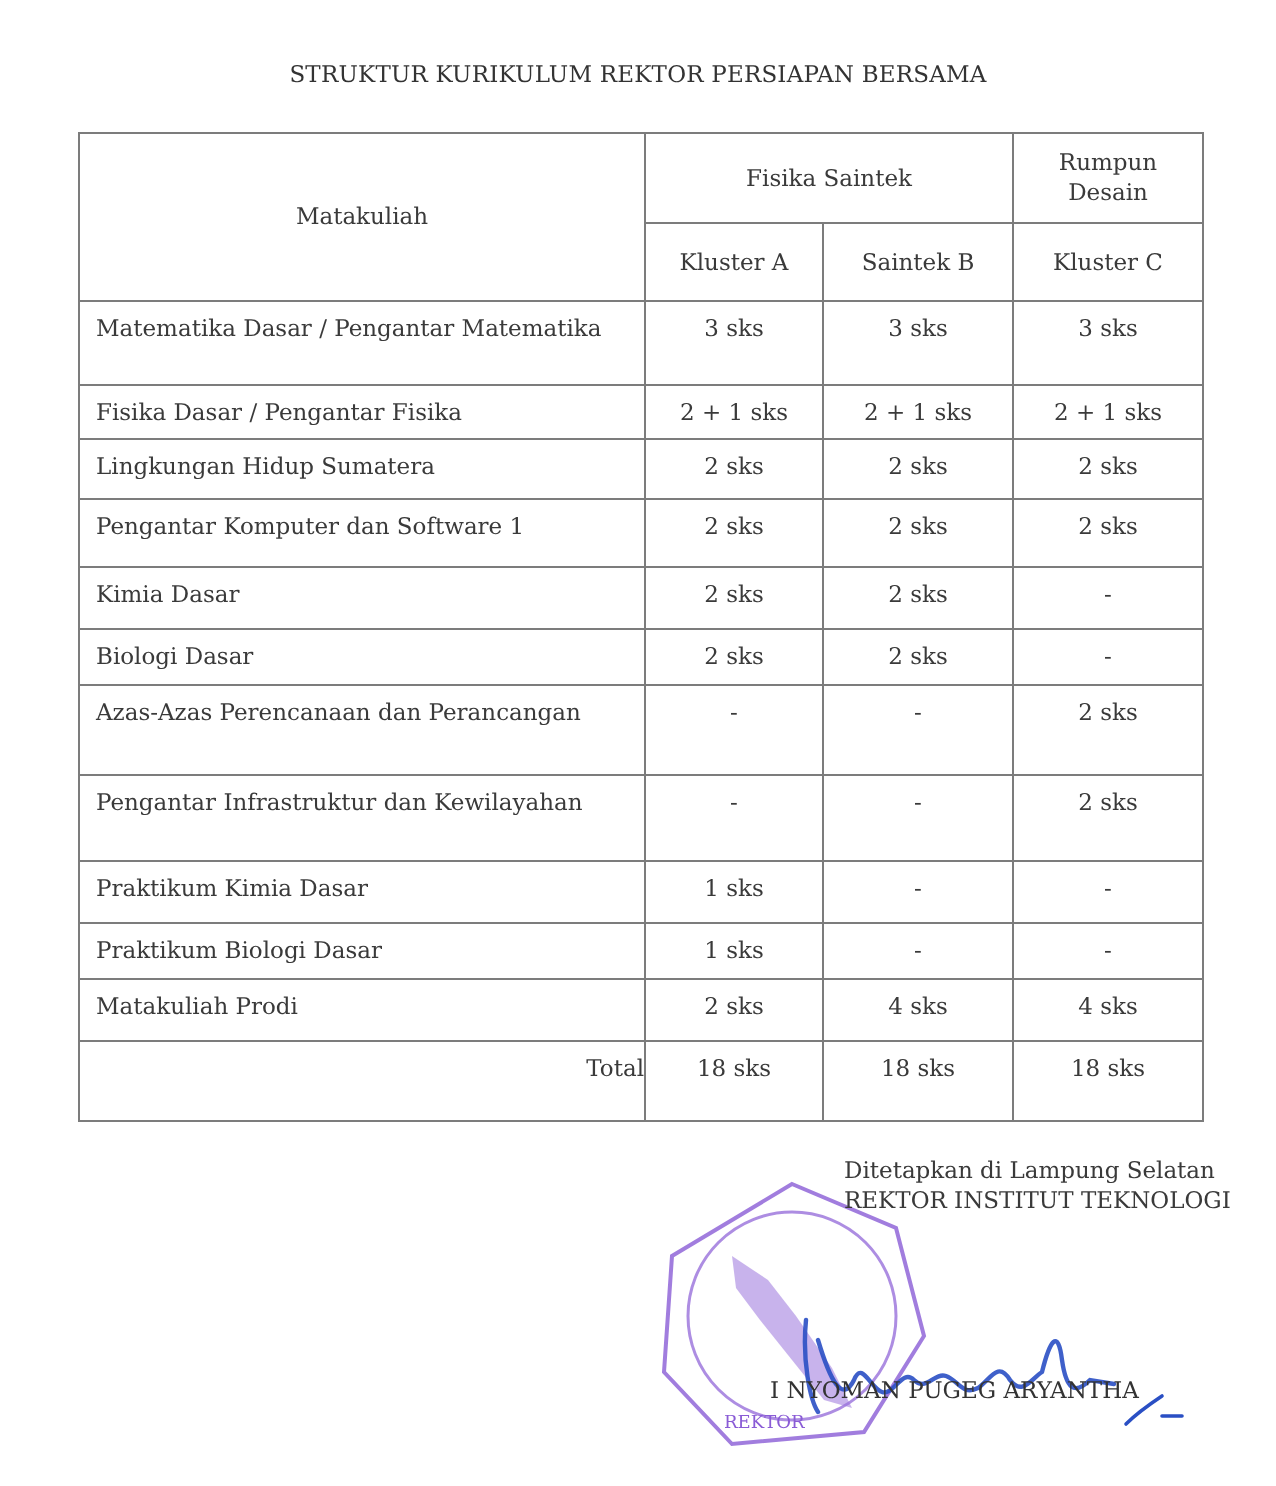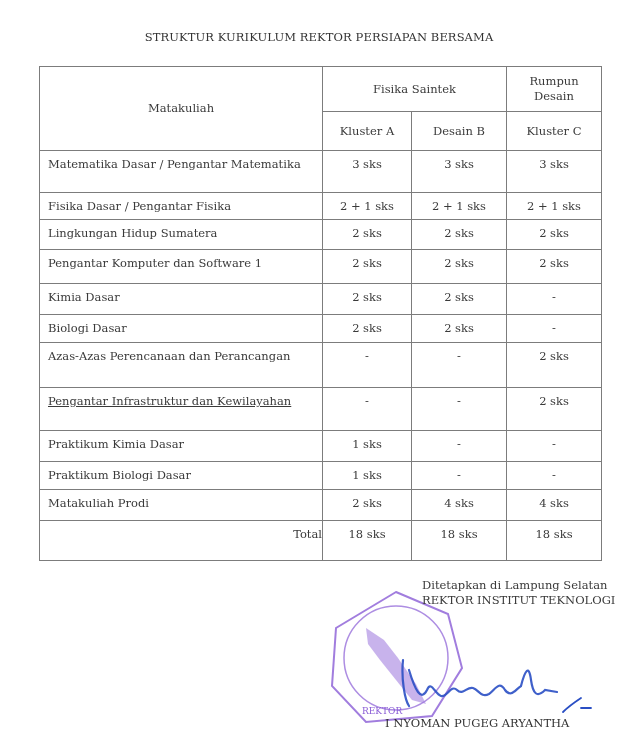--- a/index.html
+++ b/index.html
@@ -15,21 +15,21 @@
   table.curr col.c2 { width: 95px; }
   table.curr col.c3 { width: 95px; }
   .hdr { text-align: center; vertical-align: middle; line-height: 15px; }
   .name { text-align: left; vertical-align: top; padding: 5px 8px 0 8px !important; line-height: 17px; }
   .val { text-align: center; vertical-align: top; padding-top: 5px !important; line-height: 17px; }
   .total-label { text-align: right; vertical-align: top; padding-top: 5px !important; line-height: 17px; }
   .sign { position: absolute; left: 388px; top: 578px; font-size: 11.5px; line-height: 15px; color: #3a3a3a; }
   .sign div { white-space: nowrap; margin-left: 34px; }
   .stamp { position: absolute; left: 326px; top: 588px; width: 140px; height: 140px; }
   .signature { position: absolute; left: 395px; top: 650px; width: 200px; height: 70px; }
-  .name-line { position: absolute; left: 385px; top: 716px; font-size: 11.5px; color: #333; white-space: nowrap; }
+  .name-line { position: absolute; left: 385px; top: 688px; font-size: 11.5px; color: #333; white-space: nowrap; }
 </style>
 </head>
 <body>
 
 <div class="title">STRUKTUR KURIKULUM REKTOR PERSIAPAN BERSAMA</div>
 
 <table class="curr">
   <colgroup>
       <col class="c0">
       <col class="c1">
@@ -37,21 +37,21 @@
       <col class="c3">
     </colgroup>
   <tbody>
       <tr style="height:45px">
     <th class="hdr" rowspan="2">Matakuliah</th>
     <th class="hdr" colspan="2">Fisika Saintek</th>
     <th class="hdr"><span style="display:inline-block;width:60px">Rumpun Desain</span></th>
   </tr>
   <tr style="height:39px">
     <th class="hdr">Kluster A</th>
-    <th class="hdr">Desain B</th>
+    <th class="hdr">Saintek B</th>
     <th class="hdr">Kluster C</th>
   </tr>
   </tbody>
     <tbody id="rows"></tbody>
   <tbody>
       <tr style="height: 42px;">
         <td class="name" style="padding-right: 70px;">Matematika Dasar / Pengantar Matematika</td>
         <td class="val">3 sks</td>
         <td class="val">3 sks</td>
         <td class="val">3 sks</td>
@@ -86,21 +86,21 @@
         <td class="val">2 sks</td>
         <td class="val">-</td>
       </tr>
       <tr style="height: 45px;">
         <td class="name" style="padding-right: 70px;">Azas-Azas Perencanaan dan Perancangan</td>
         <td class="val">-</td>
         <td class="val">-</td>
         <td class="val">2 sks</td>
       </tr>
       <tr style="height: 43px;">
-        <td class="name" style="padding-right: 70px; text-decoration: underline;">Pengantar Infrastruktur dan Kewilayahan</td>
+        <td class="name" style="padding-right: 70px;">Pengantar Infrastruktur dan Kewilayahan</td>
         <td class="val">-</td>
         <td class="val">-</td>
         <td class="val">2 sks</td>
       </tr>
       <tr style="height: 31px;">
         <td class="name">Praktikum Kimia Dasar</td>
         <td class="val">1 sks</td>
         <td class="val">-</td>
         <td class="val">-</td>
       </tr>

